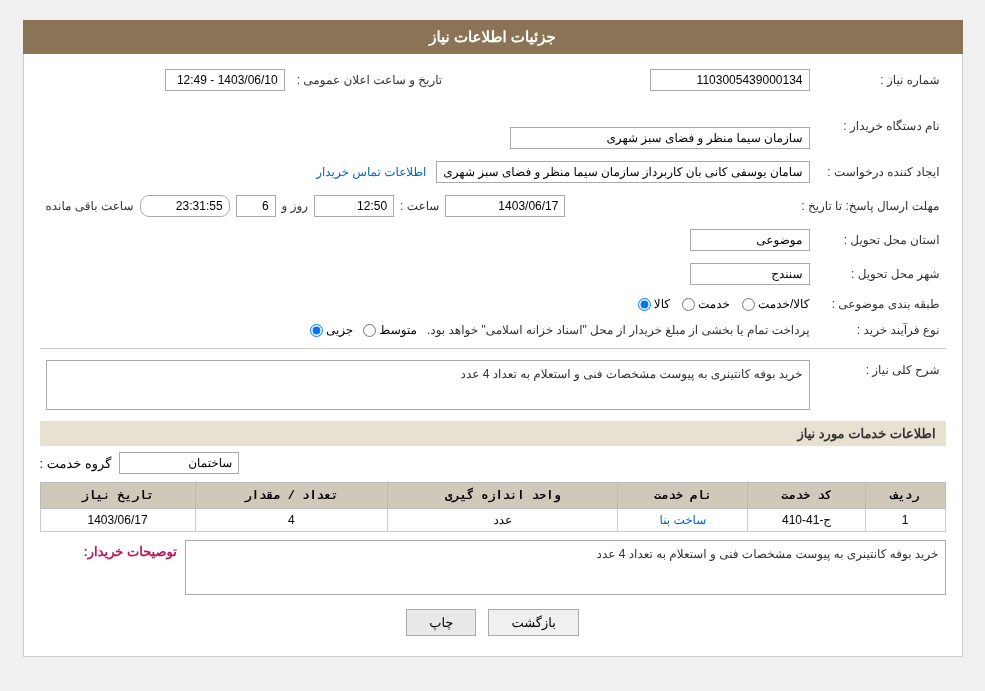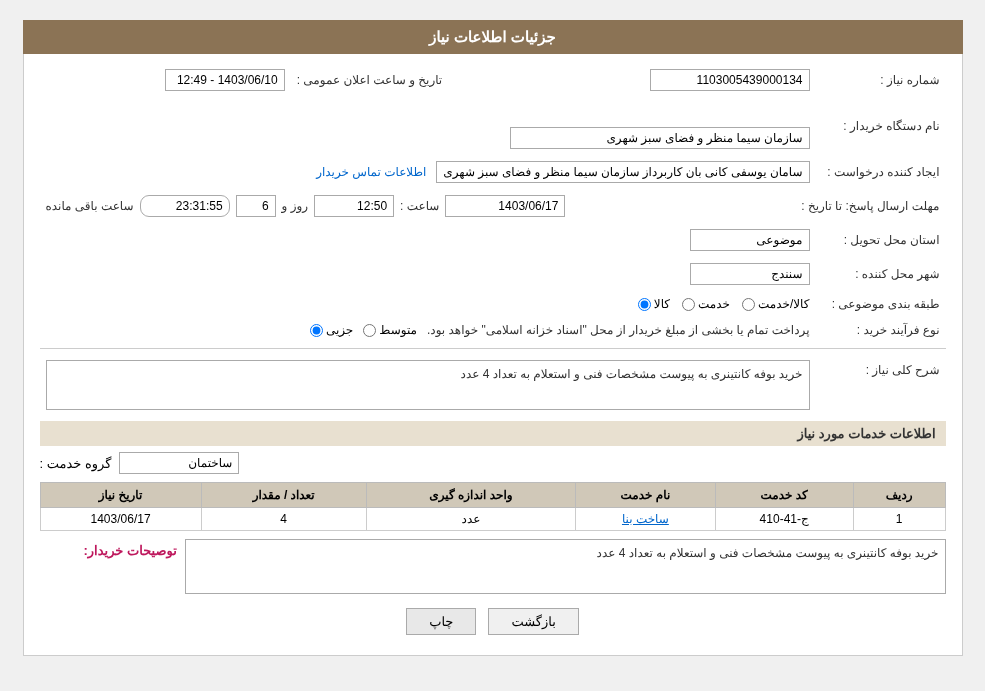--- a/index.html
+++ b/index.html
@@ -131,30 +131,30 @@
       border-collapse: collapse;
       font-size: 12px;
       margin: 8px 0;
     }
     .services-table th {
       background: #d0c8b8;
       border: 1px solid #bbb;
       padding: 5px 8px;
       text-align: center;
       font-weight: bold;
+      font-family: Liberation Mono, monospace;
     }
     .services-table td {
       border: 1px solid #ccc;
       padding: 4px 8px;
       text-align: center;
       background: #fff;
     }
     .services-table td.link-text {
       color: #0066cc;
-      text-decoration: underline;
     }
     .buyer-desc-section {
       display: flex;
       align-items: flex-start;
       gap: 8px;
       margin: 8px 0;
     }
     .buyer-desc-label {
       font-weight: bold;
       font-size: 13px;
@@ -287,21 +287,21 @@
         <td class="value-cell">
           <span class="input-box input-medium">موضوعی</span>
         </td>
       </tr>
     </tbody>
       </table>
 
     <table class="info-grid">
       <tbody>
           <tr>
-        <td class="label-cell">شهر محل کننده :</td>
+        <td class="label-cell">شهر محل تحویل :</td>
         <td class="value-cell">
           <span class="input-box input-medium">سنندج</span>
         </td>
       </tr>
     </tbody>
       </table>
 
     <table class="info-grid">
       <tbody>
           <tr>

